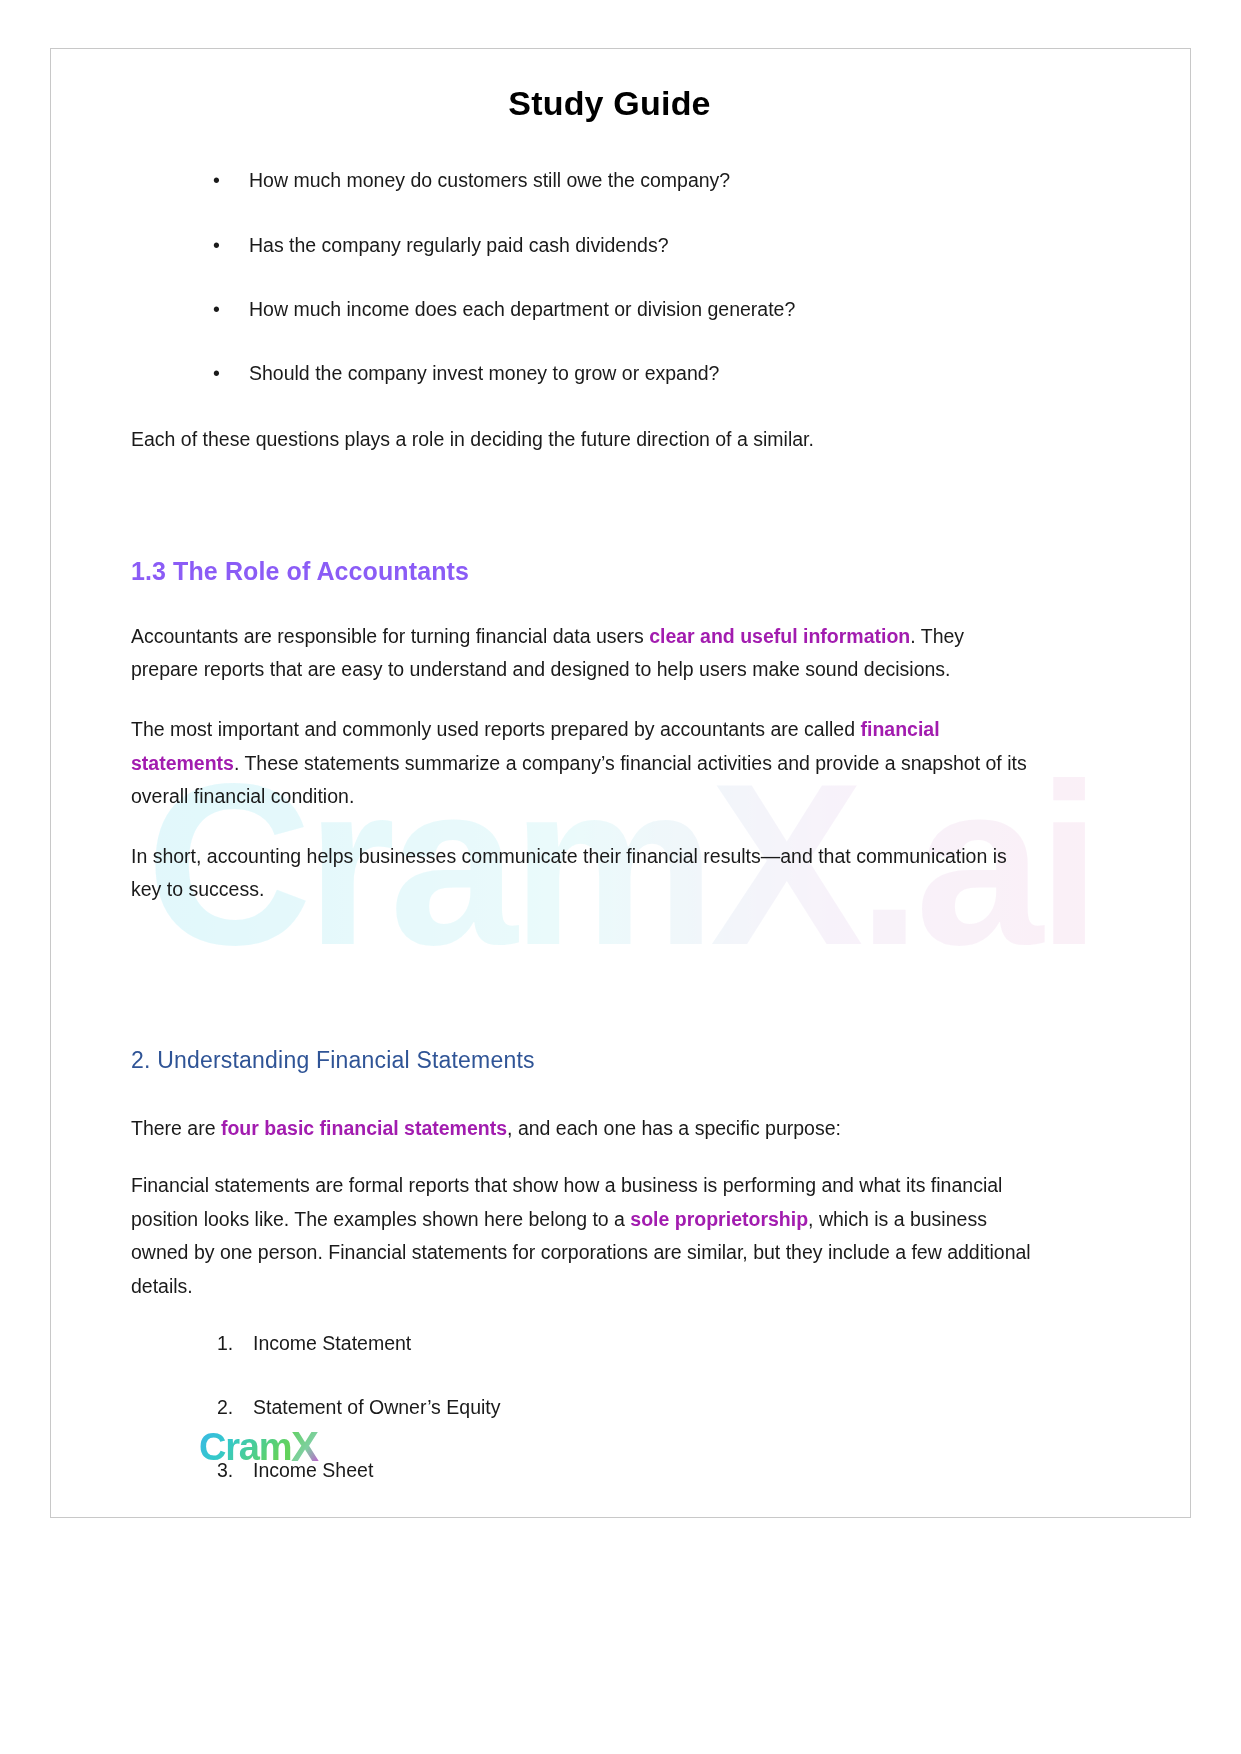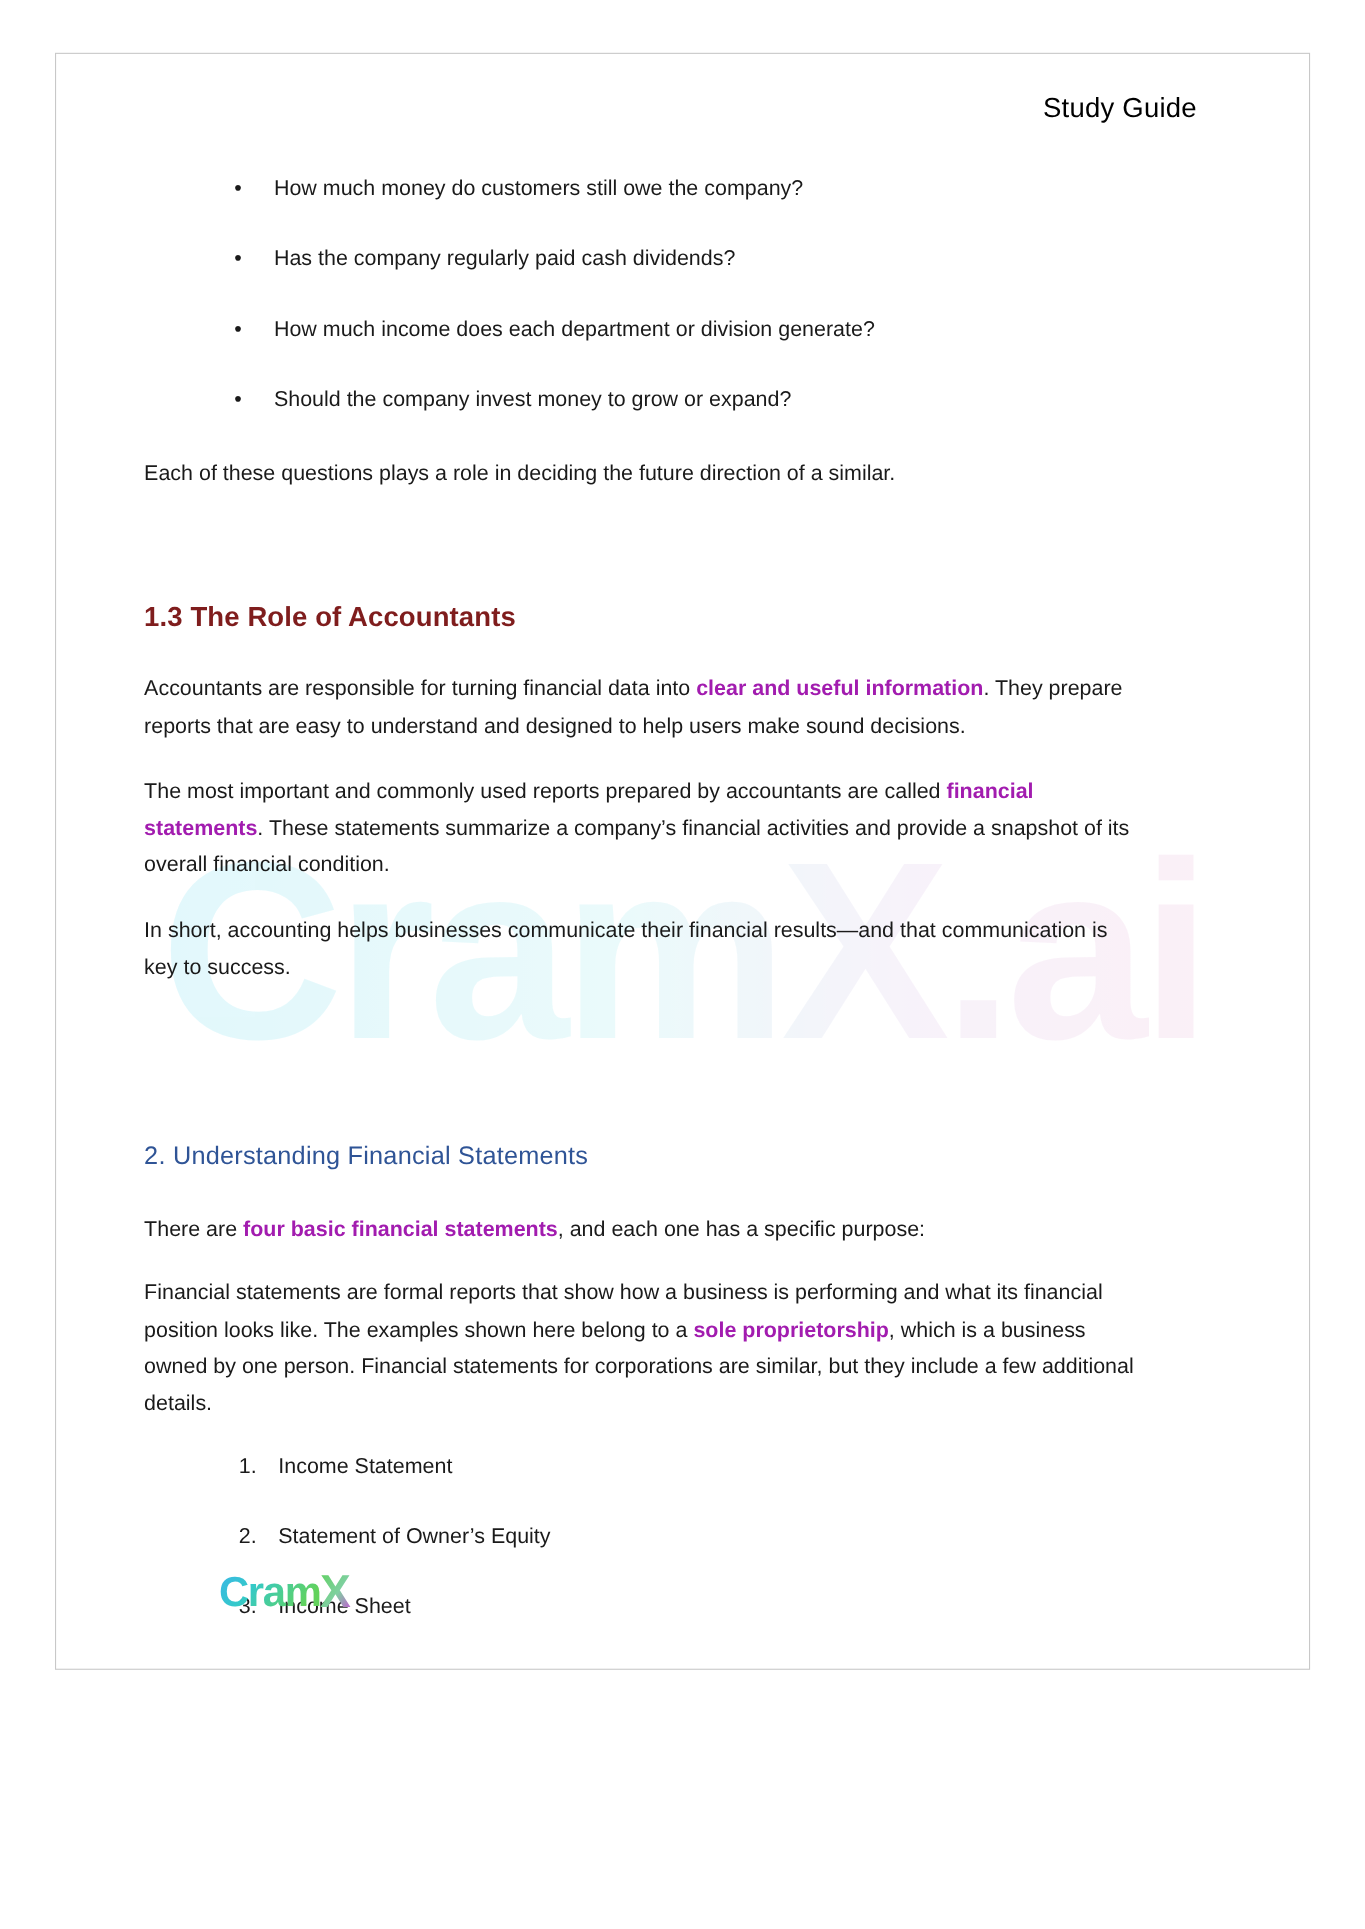--- a/index.html
+++ b/index.html
@@ -41,23 +41,23 @@
   .watermark svg { display: block; width: 100%; height: 100%; }
 
   
   .content {
     position: relative;
     z-index: 2;
     padding: 0 80px;
   }
 
   .doc-header {
-    text-align: right;
-    font-size: 25px;
-    font-weight: normal;
+    text-align: center;
+    font-size: 34px;
+    font-weight: bold;
     color: #000000;
     letter-spacing: 0.2px;
     margin: 36px 22px 0 0;
     line-height: 1.1;
   }
 
   
   ul.q-list, ol.num-list {
     list-style: none;
     margin: 0;
@@ -95,21 +95,21 @@
   p.body.tight { margin-bottom: 24px; }
   p.body b { font-weight: bold; color: #a21caf; }
 
   .gap-lg { height: 74px; }
   .gap-md { height: 40px; }
 
   
   h2.h-sub {
     font-size: 25px;
     font-weight: bold;
-    color: #7f1d1d;
+    color: #8b5cf6;
     margin: 0 0 34px 0;
     letter-spacing: 0.1px;
   }
   h1.h-main {
     font-size: 23px;
     font-weight: normal;
     color: #2f5496;
     margin: 0 0 38px 0;
     letter-spacing: 0.2px;
   }
@@ -168,21 +168,21 @@
       </li>
     </ul>
 
     <p class="body">Each of these questions plays a role in deciding the future direction of a similar.</p>
 
     <div class="gap-lg"></div>
 
     <h2 class="h-sub">1.3 The Role of Accountants</h2>
 
     <p class="body">
-      <span>Accountants are responsible for turning financial data into </span><b>clear and useful information</b><span>. They prepare reports that are easy to understand and designed to help users make sound decisions.</span>
+      <span>Accountants are responsible for turning financial data users </span><b>clear and useful information</b><span>. They prepare reports that are easy to understand and designed to help users make sound decisions.</span>
     </p>
 
     <p class="body">
       <span>The most important and commonly used reports prepared by accountants are called </span><b>financial statements</b><span>. These statements summarize a company’s financial activities and provide a snapshot of its overall financial condition.</span>
     </p>
 
     <p class="body">In short, accounting helps businesses communicate their financial results—and that communication is key to success.</p>
 
     <div class="gap-lg"></div>
     <div class="gap-md"></div>

